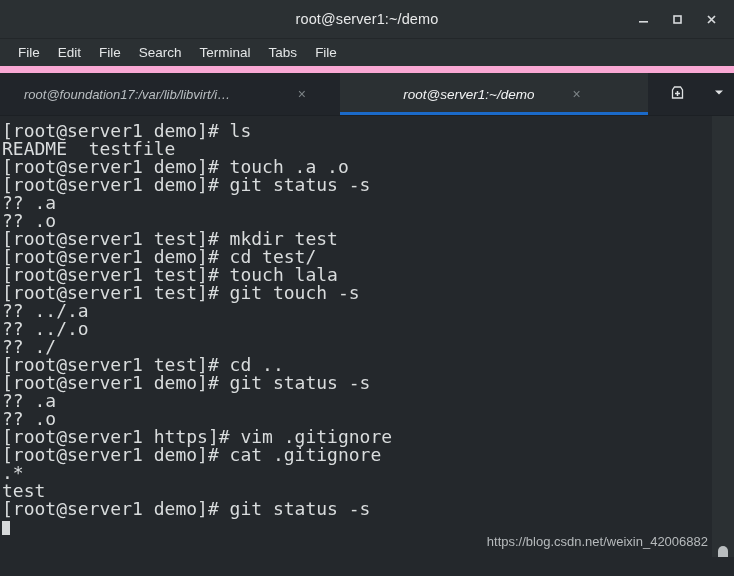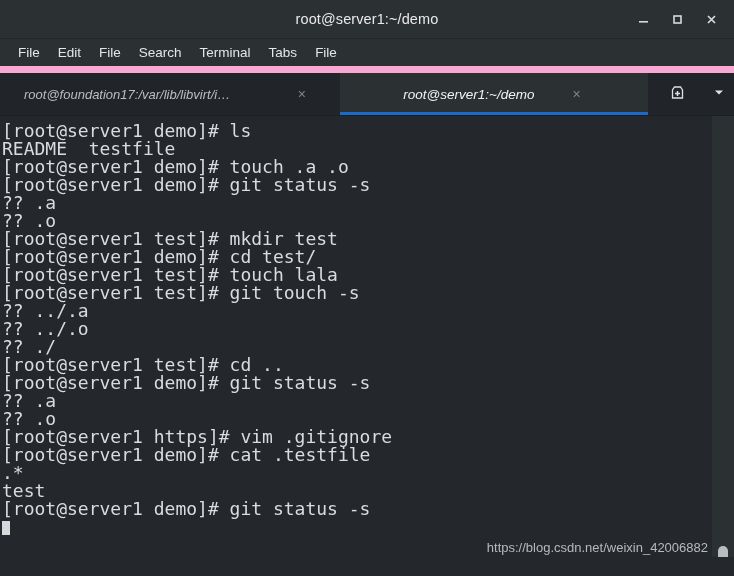--- a/index.html
+++ b/index.html
@@ -203,21 +203,21 @@
     width: 10px;
     top: 430px;
     height: 36px;
     background: #b9bdbf;
     border-radius: 5px;
   }
 
   .watermark {
     position: absolute;
     right: 26px;
-    bottom: 2px;
+    bottom: 8px;
     font-family: "Liberation Sans", sans-serif;
     font-size: 13px;
     color: #b6babc;
     white-space: nowrap;
   }
 </style>
 </head>
 <body>
 
 <div id="app">
@@ -300,21 +300,21 @@
         <div class="term-line">[root@server1 test]# touch lala</div>
         <div class="term-line">[root@server1 test]# git touch -s</div>
         <div class="term-line">?? ../.a</div>
         <div class="term-line">?? ../.o</div>
         <div class="term-line">?? ./</div>
         <div class="term-line">[root@server1 test]# cd ..</div>
         <div class="term-line">[root@server1 demo]# git status -s</div>
         <div class="term-line">?? .a</div>
         <div class="term-line">?? .o</div>
         <div class="term-line">[root@server1 https]# vim .gitignore</div>
-        <div class="term-line">[root@server1 demo]# cat .testfile</div>
+        <div class="term-line">[root@server1 demo]# cat .gitignore</div>
         <div class="term-line">.*</div>
         <div class="term-line">test</div>
         <div class="term-line">[root@server1 demo]# git status -s</div>
         <div class="term-line"><span class="cursor-block"></span></div>
       </div>
     <div class="scroll-track">
       <div class="scroll-thumb"></div>
     </div>
     <div class="watermark">https://blog.csdn.net/weixin_42006882</div>
   </div>

